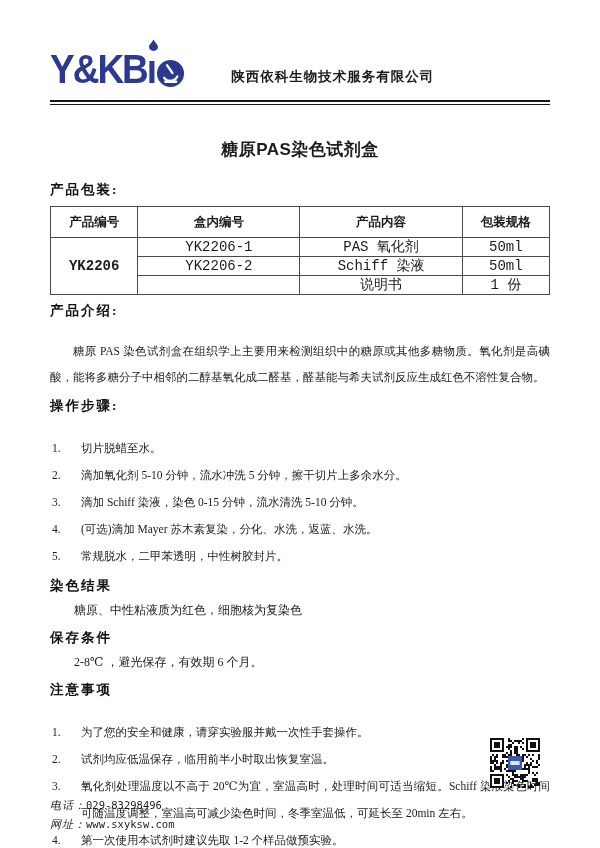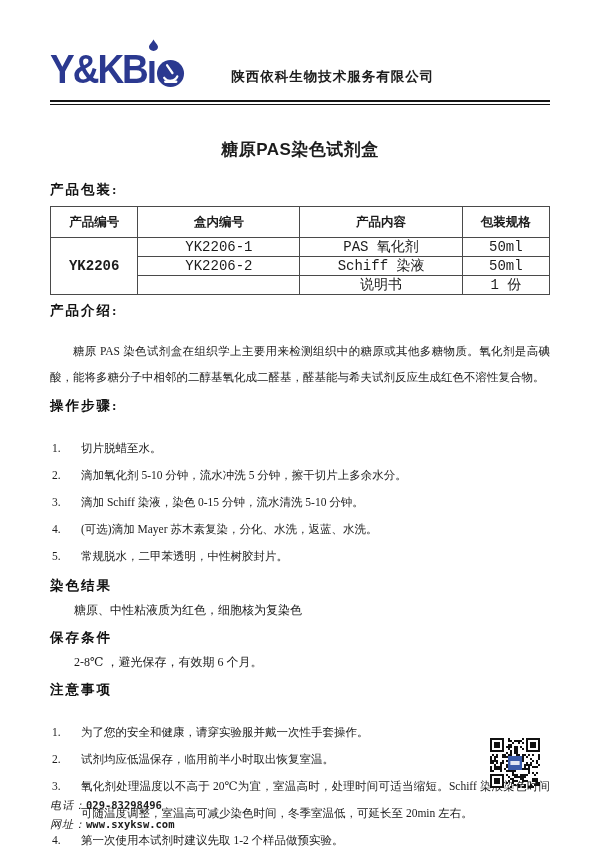--- a/index.html
+++ b/index.html
@@ -79,21 +79,21 @@
     position:absolute; left:2px; top:0;
   }
 
   
   .footer { position:absolute; left:50px; right:50px; bottom:14px; }
   .qr { position:absolute; right:10px; bottom:46px; width:50px; height:50px; }
   .contact { position:absolute; left:0; bottom:0; }
   .contact-row { font-size:11px; font-style:italic; line-height:19px; white-space:nowrap; }
   .contact-row .lbl { letter-spacing:1px; }
   .contact-row .val { font-style:italic; }
-  .contact-row .val-mono { font-family:"DejaVu Sans Mono",monospace; font-size:10.5px; font-style:normal; font-weight:700; }
+  .contact-row .val-mono { font-family:"DejaVu Sans Mono",monospace; font-size:10.5px; font-style:normal; font-weight:400; }
 </style>
 </head>
 <body>
 
 <div class="page">
 
   <div class="content">
     <div class="header">
       <div class="logo">
         <span class="logo-text"><span>Y&amp;KB</span><span class="logo-i"><span>ı</span><svg class="logo-drop" width="9" height="11" viewBox="0 0 9 11">

